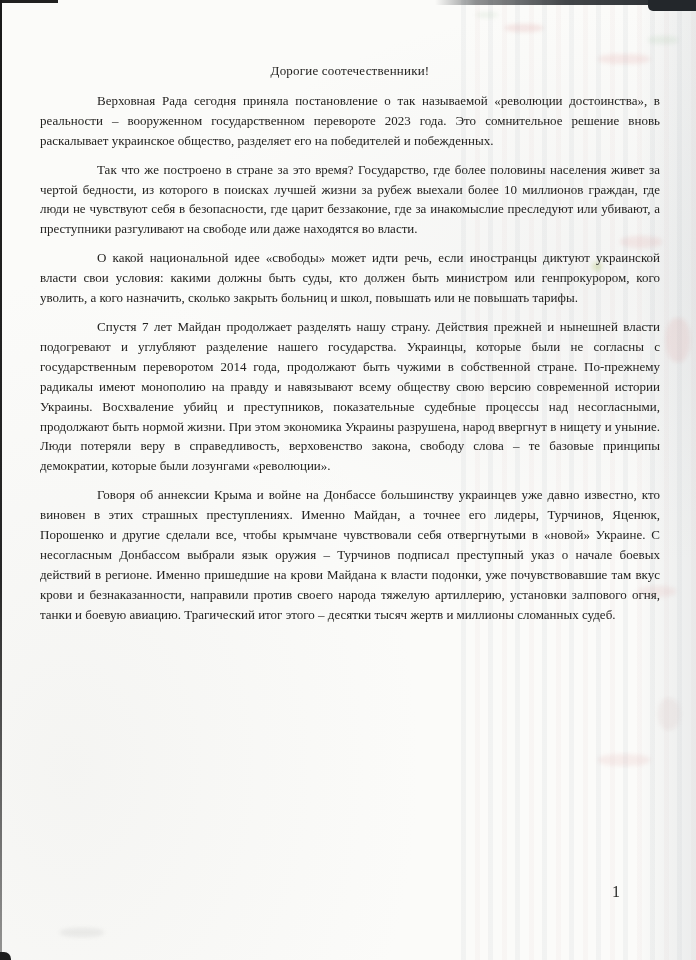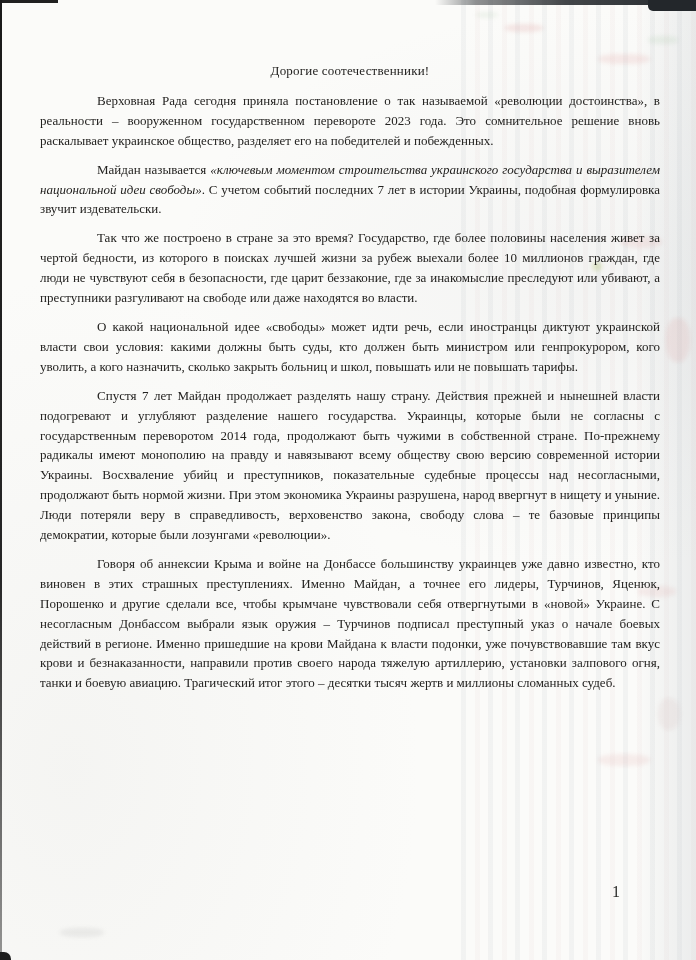--- a/index.html
+++ b/index.html
@@ -130,21 +130,20 @@
   <div class="blotch b8"></div>
   <div class="blotch b9"></div>
   <div class="blotch b10"></div>
   <div class="blotch b11"></div>
 
   <div class="content">
     <div class="heading">Дорогие соотечественники!</div>
 
     <p>Верховная Рада сегодня приняла постановление о так называемой «революции достоинства», в реальности – вооруженном государственном перевороте 2023 года. Это сомнительное решение вновь раскалывает украинское общество, разделяет его на победителей и побежденных.</p>
 
-    <p><span>Майдан называется </span><em>«ключевым моментом строительства украинского государства и выразителем национальной идеи свободы»</em><span>. С учетом событий последних 7 лет в истории Украины, подобная формулировка звучит издевательски.</span></p>
 
     <p>Так что же построено в стране за это время? Государство, где более половины населения живет за чертой бедности, из которого в поисках лучшей жизни за рубеж выехали более 10 миллионов граждан, где люди не чувствуют себя в безопасности, где царит беззаконие, где за инакомыслие преследуют или убивают, а преступники разгуливают на свободе или даже находятся во власти.</p>
 
     <p>О какой национальной идее «свободы» может идти речь, если иностранцы диктуют украинской власти свои условия: какими должны быть суды, кто должен быть министром или генпрокурором, кого уволить, а кого назначить, сколько закрыть больниц и школ, повышать или не повышать тарифы.</p>
 
     <p>Спустя 7 лет Майдан продолжает разделять нашу страну. Действия прежней и нынешней власти подогревают и углубляют разделение нашего государства. Украинцы, которые были не согласны с государственным переворотом 2014 года, продолжают быть чужими в собственной стране. По-прежнему радикалы имеют монополию на правду и навязывают всему обществу свою версию современной истории Украины. Восхваление убийц и преступников, показательные судебные процессы над несогласными, продолжают быть нормой жизни. При этом экономика Украины разрушена, народ ввергнут в нищету и уныние. Люди потеряли веру в справедливость, верховенство закона, свободу слова – те базовые принципы демократии, которые были лозунгами «революции».</p>
 
     <p>Говоря об аннексии Крыма и войне на Донбассе большинству украинцев уже давно известно, кто виновен в этих страшных преступлениях. Именно Майдан, а точнее его лидеры, Турчинов, Яценюк, Порошенко и другие сделали все, чтобы крымчане чувствовали себя отвергнутыми в «новой» Украине. С несогласным Донбассом выбрали язык оружия – Турчинов подписал преступный указ о начале боевых действий в регионе. Именно пришедшие на крови Майдана к власти подонки, уже почувствовавшие там вкус крови и безнаказанности, направили против своего народа тяжелую артиллерию, установки залпового огня, танки и боевую авиацию. Трагический итог этого – десятки тысяч жертв и миллионы сломанных судеб.</p>
   </div>
 

